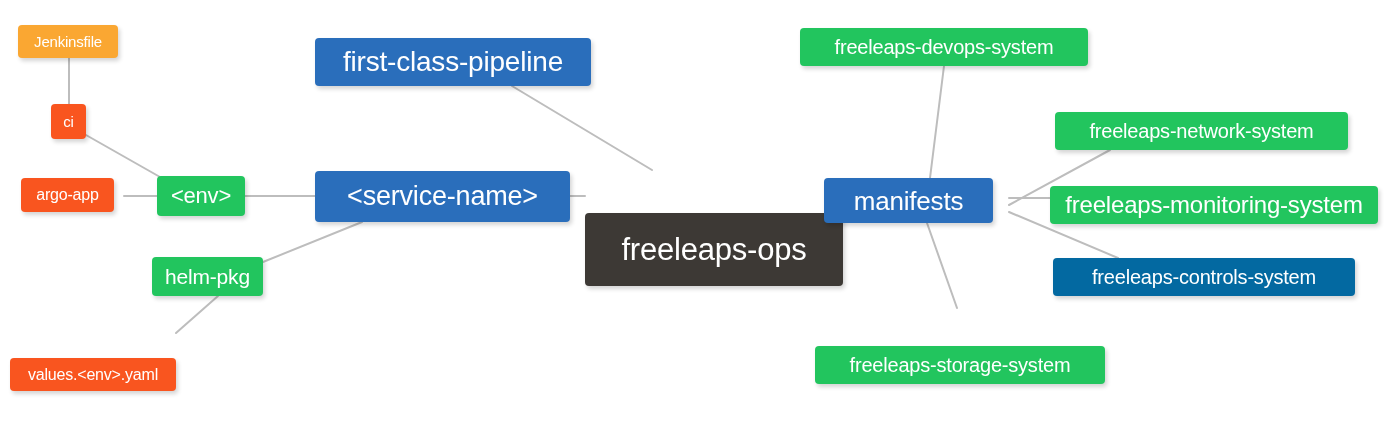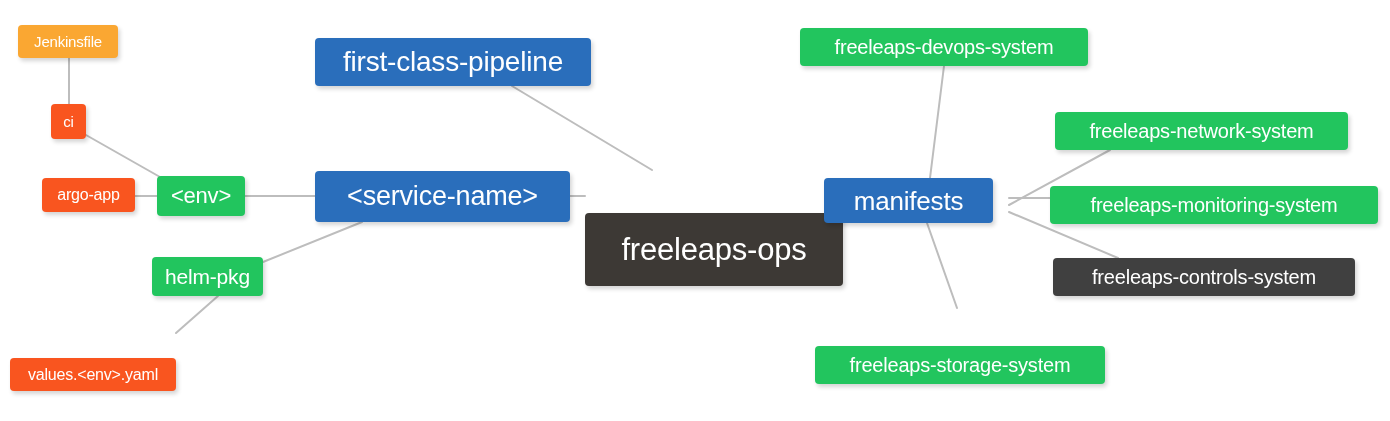--- a/index.html
+++ b/index.html
@@ -62,21 +62,21 @@
       <line x1="1009" y1="212" x2="1118" y2="258" stroke="#bdbdbd" stroke-width="2" stroke-linecap="round"></line>
       <line x1="927" y1="223" x2="957" y2="308" stroke="#bdbdbd" stroke-width="2" stroke-linecap="round"></line>
     </svg>
   <div id="node-layer">
       <div class="node" style="left: 18px; top: 25px; width: 100px; height: 33px; background: rgb(250, 167, 50); font-size: 15px;">
         <span>Jenkinsfile</span>
       </div>
       <div class="node" style="left: 51px; top: 104px; width: 35px; height: 35px; background: rgb(249, 85, 31); font-size: 15px;">
         <span>ci</span>
       </div>
-      <div class="node" style="left: 42px; top: 178px; width: 93px; height: 34px; background: rgb(249, 85, 31); font-size: 16px;">
+      <div class="node" style="left: 21px; top: 178px; width: 93px; height: 34px; background: rgb(249, 85, 31); font-size: 16px;">
         <span>argo-app</span>
       </div>
       <div class="node" style="left: 157px; top: 176px; width: 88px; height: 40px; background: rgb(34, 197, 94); font-size: 22px;">
         <span>&lt;env&gt;</span>
       </div>
       <div class="node" style="left: 152px; top: 257px; width: 111px; height: 39px; background: rgb(34, 197, 94); font-size: 21px;">
         <span>helm-pkg</span>
       </div>
       <div class="node" style="left: 10px; top: 333px; width: 166px; height: 33px; background: rgb(249, 85, 31); font-size: 16px; margin-top: 25px;">
         <span>values.&lt;env&gt;.yaml</span>
@@ -92,23 +92,23 @@
       </div>
       <div class="node" style="left: 824px; top: 178px; width: 169px; height: 45px; background: rgb(42, 110, 187); font-size: 26px;">
         <span>manifests</span>
       </div>
       <div class="node" style="left: 800px; top: 28px; width: 288px; height: 38px; background: rgb(34, 197, 94); font-size: 20px;">
         <span>freeleaps-devops-system</span>
       </div>
       <div class="node" style="left: 1055px; top: 112px; width: 293px; height: 38px; background: rgb(34, 197, 94); font-size: 20px;">
         <span>freeleaps-network-system</span>
       </div>
-      <div class="node" style="left: 1050px; top: 186px; width: 328px; height: 38px; background: rgb(34, 197, 94); font-size: 20px;">
+      <div class="node" style="left: 1050px; top: 186px; width: 328px; height: 38px; background: rgb(34, 197, 94); font-size: 24px;">
         <span>freeleaps-monitoring-system</span>
       </div>
-      <div class="node" style="left: 1053px; top: 258px; width: 302px; height: 38px; background: #404040; font-size: 20px;">
+      <div class="node" style="left: 1053px; top: 258px; width: 302px; height: 38px; background: #0369a1; font-size: 20px;">
         <span>freeleaps-controls-system</span>
       </div>
       <div class="node" style="left: 815px; top: 308px; width: 290px; height: 38px; background: rgb(34, 197, 94); font-size: 20px; margin-top: 38px;">
         <span>freeleaps-storage-system</span>
       </div>
     </div>
 </div>
 
 </body></html>

